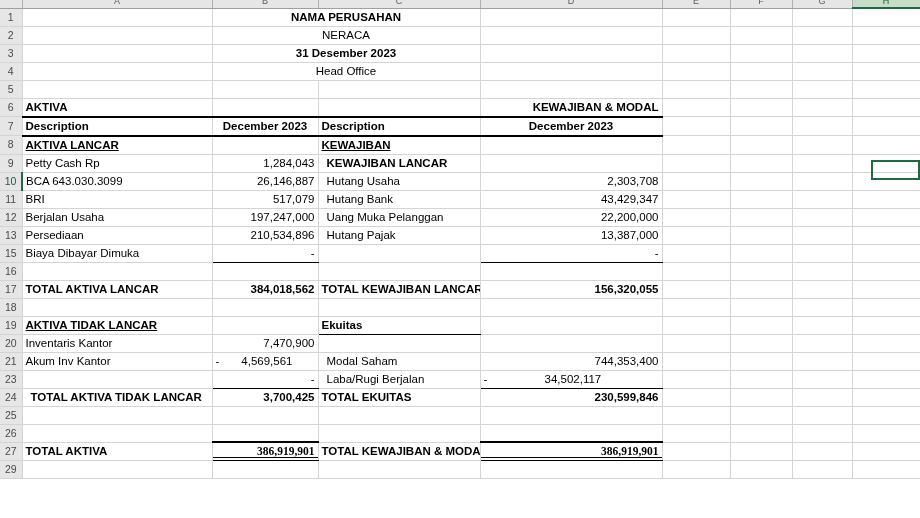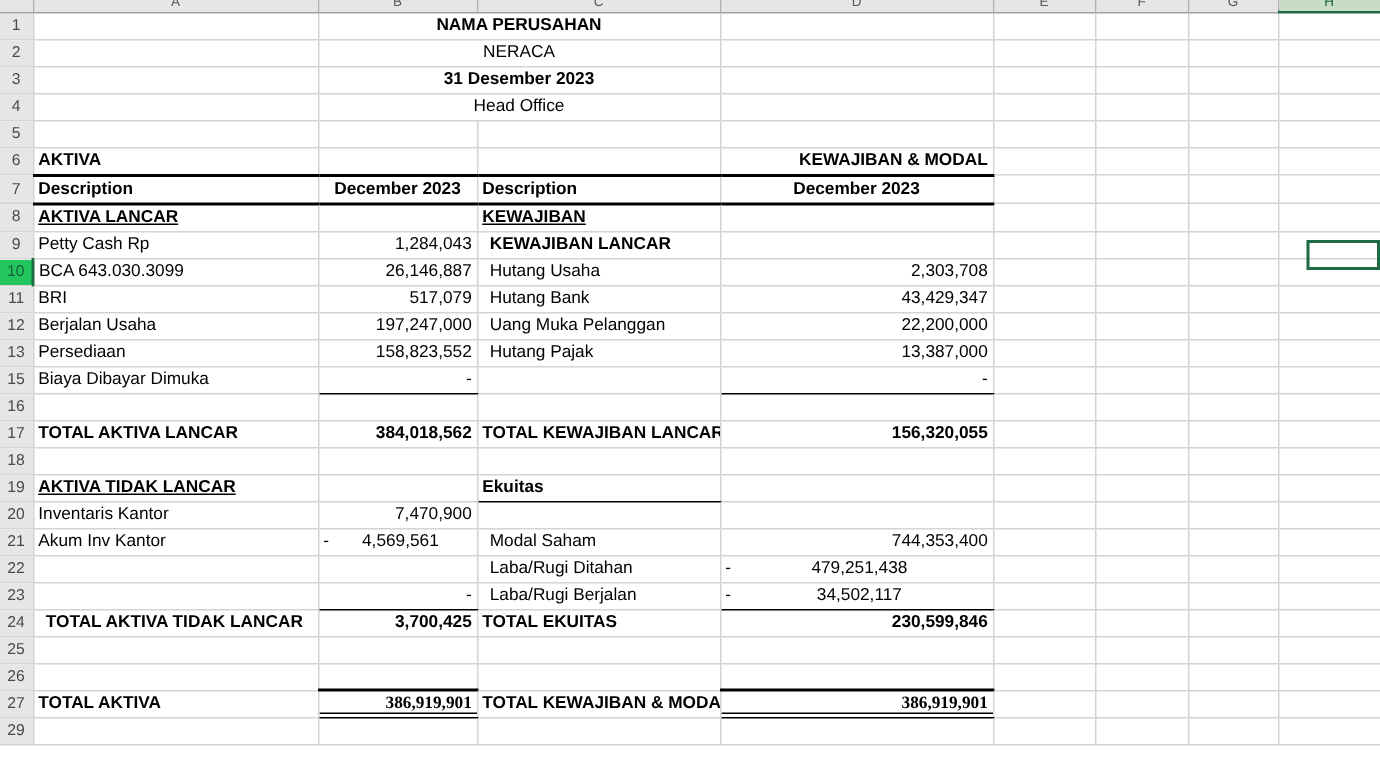--- a/index.html
+++ b/index.html
@@ -69,21 +69,21 @@
     width: 22px;
     background: #e6e6e6;
     border-right: 1px solid #b0b0b0;
     border-bottom: 1px solid #c8c8c8;
     color: #4a4a4a;
     font-size: 10.5px;
     text-align: center;
     line-height: 17px;
   }
   td.rowhdr.row-active {
-    background: #22c55e;
+    background: #e5e5e5;
     border-right: 2px solid #1e6b43;
     color: #16603a;
   }
   
   col.c-rowhdr { width: 22px; }
   col.c-a      { width: 190px; }
   col.c-b      { width: 106px; }
   col.c-c      { width: 162px; }
   col.c-d      { width: 182px; }
   col.c-e      { width: 68px; }
@@ -384,21 +384,21 @@
       <td></td>
       <td></td>
     </tr>
 
     <tr>
       <td class="rowhdr">13</td>
       <td>
         <span class="cell al-left">Persediaan</span>
       </td>
       <td>
-        <span class="cell al-right">158,823,552</span>
+        <span class="cell al-right">210,534,896</span>
       </td>
       <td>
         <span class="cell al-left indent1">Hutang Pajak</span>
       </td>
       <td>
         <span class="cell al-right">13,387,000</span>
       </td>
       <td></td>
       <td></td>
       <td></td>
@@ -516,38 +516,20 @@
       </td>
       <td>
         <span class="cell al-right">744,353,400</span>
       </td>
       <td></td>
       <td></td>
       <td></td>
       <td></td>
     </tr>
 
-    <tr>
-      <td class="rowhdr">22</td>
-      <td></td>
-      <td></td>
-      <td>
-        <span class="cell al-left indent1">Laba/Rugi Ditahan</span>
-      </td>
-      <td>
-        <span class="acct">
-          <span class="neg">-</span>
-          <span class="num">479,251,438</span>
-        </span>
-      </td>
-      <td></td>
-      <td></td>
-      <td></td>
-      <td></td>
-    </tr>
 
     <tr>
       <td class="rowhdr">23</td>
       <td></td>
       <td class="bb-thin">
         <span class="cell al-right">-</span>
       </td>
       <td>
         <span class="cell al-left indent1">Laba/Rugi Berjalan</span>
       </td>

